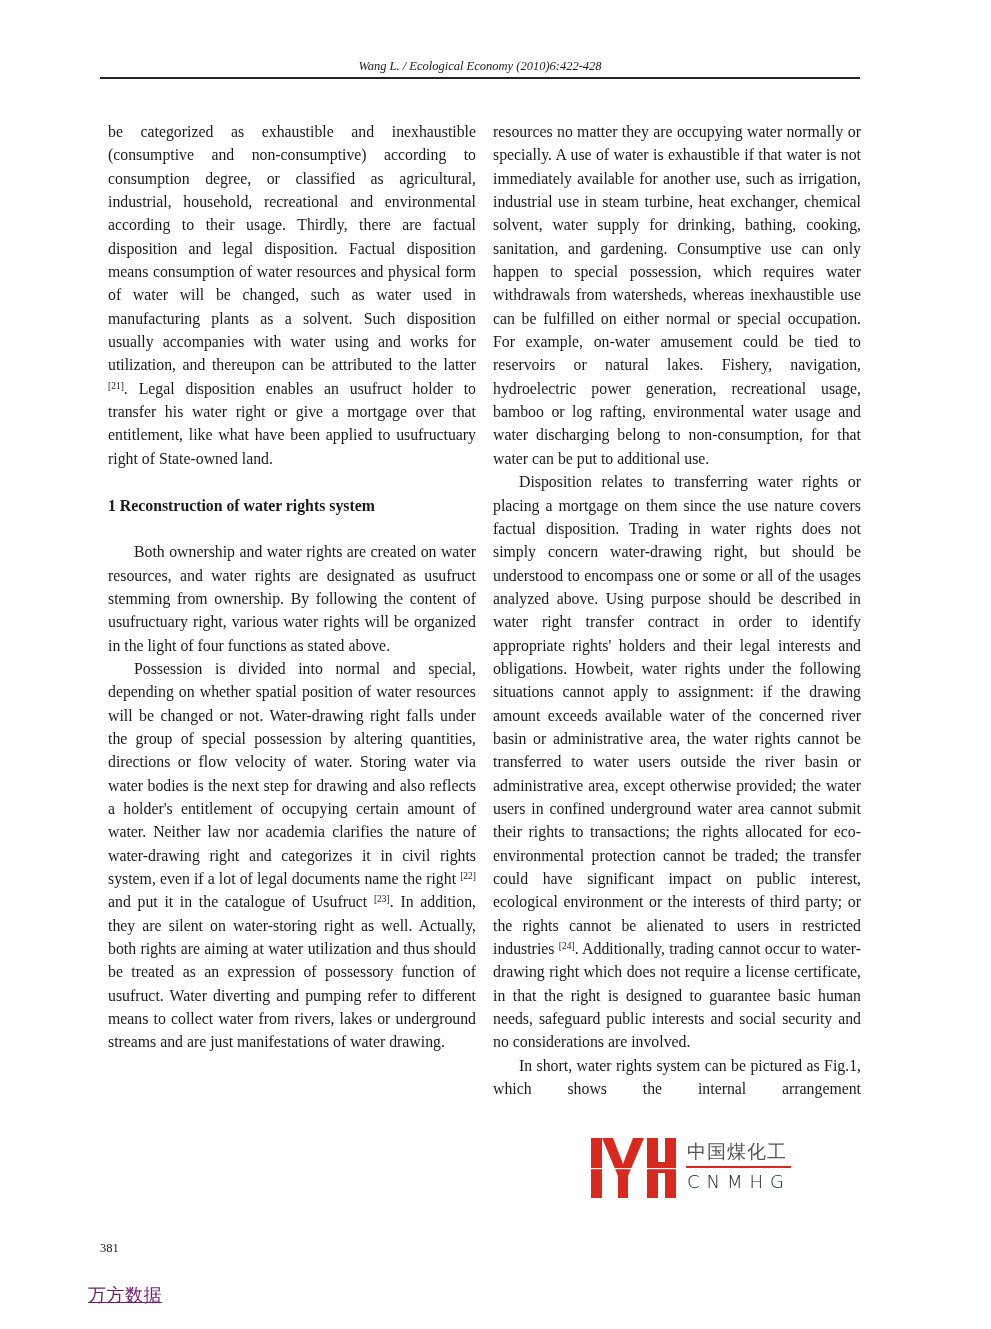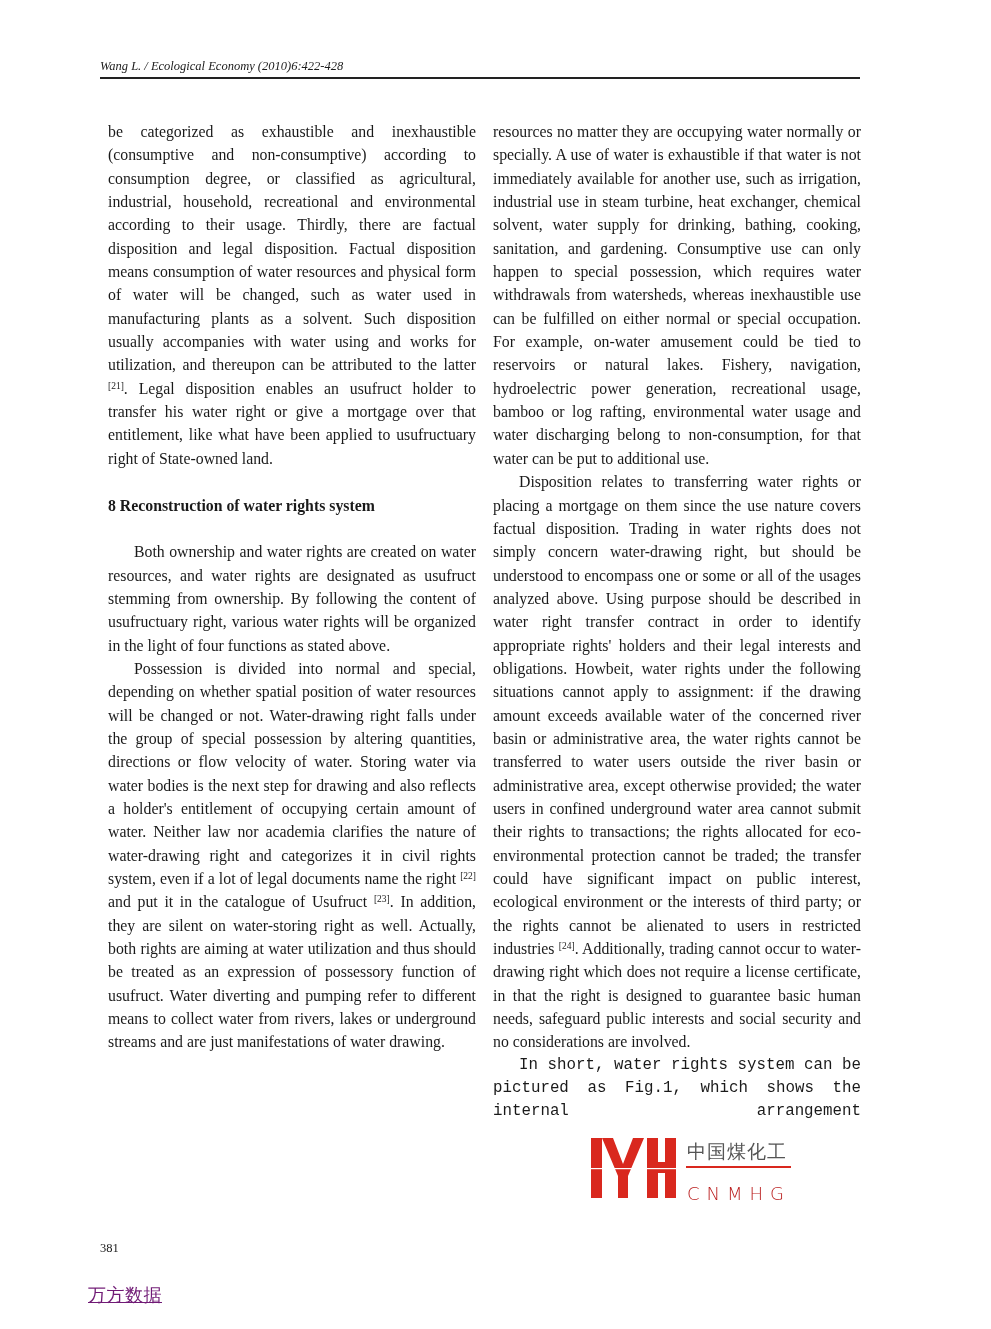--- a/index.html
+++ b/index.html
@@ -1,51 +1,51 @@
 <!DOCTYPE html>
 <html><head>
   <meta charset="utf-8">
   <style>
     html, body { margin: 0; padding: 0; background: #ffffff; }
     body { width: 991px; height: 1329px; position: relative; overflow: hidden; font-family: "Liberation Serif", "DejaVu Serif", serif; color: #1a1a1a; }
-    .running-head { position: absolute; top: 59px; left: 100px; width: 760px; font-style: italic; font-size: 12.5px; letter-spacing: 0; }
+    .running-head { position: absolute; top: 59px; left: 100px; width: 760px; text-align: center; font-style: italic; font-size: 12.5px; letter-spacing: 0; }
     .head-rule { position: absolute; top: 77px; left: 100px; width: 760px; height: 2px; background: #222; }
     .col { position: absolute; top: 120px; width: 368px; font-size: 15.8px; line-height: 23.35px; text-align: justify; }
     .col-left { left: 108px; }
     .col-right { left: 493px; }
     .col p { margin: 0; }
     .col p.indent { text-indent: 26px; }
     .col p.noindent { text-indent: 0; }
     .col h2 { margin: 23.35px 0 23.35px 0; font-size: 15.8px; font-weight: bold; line-height: 23.35px; }
     sup { font-size: 9.5px; line-height: 0; vertical-align: 5px; }
     .page-number { position: absolute; top: 1241px; left: 100px; font-size: 12.5px; }
     .footer-brand { position: absolute; top: 1283px; left: 88px; font-family: "DejaVu Sans", sans-serif; font-size: 18px; color: #701a75; letter-spacing: 0.5px; text-decoration: underline; }
     .watermark { position: absolute; left: 591px; top: 1138px; width: 210px; height: 60px; }
     .wm-logo { position: absolute; left: 0; top: 0; width: 85px; height: 60px; }
     .wm-cn { position: absolute; left: 96px; top: 1px; font-family: "DejaVu Sans", sans-serif; font-size: 19px; color: #555; background: rgba(255,255,255,0.0); letter-spacing: 1px; }
     .wm-line { position: absolute; left: 95px; top: 28px; width: 105px; height: 2px; background: #d9281e; }
-    .wm-en { position: absolute; left: 96px; top: 45px; font-family: "DejaVu Sans", sans-serif; font-size: 18px; color: #b91c1c; letter-spacing: 7px; font-weight: 300; }
+    .wm-en { position: absolute; left: 96px; top: 33px; font-family: "DejaVu Sans", sans-serif; font-size: 18px; color: #0f172a; letter-spacing: 7px; font-weight: 300; }
   </style>
 </head>
 <body>
 
 <div class="running-head">Wang L. / Ecological Economy (2010)6:422-428</div>
 <div class="head-rule"></div>
 
 <div class="col col-left">
   <p class="noindent"><span>be categorized as exhaustible and inexhaustible (consumptive and non-consumptive) according to consumption degree, or classified as agricultural, industrial, household, recreational and environmental according to their usage. Thirdly, there are factual disposition and legal disposition. Factual disposition means consumption of water resources and physical form of water will be changed, such as water used in manufacturing plants as a solvent. Such disposition usually accompanies with water using and works for utilization, and thereupon can be attributed to the latter</span> <sup>[21]</sup><span>. Legal disposition enables an usufruct holder to transfer his water right or give a mortgage over that entitlement, like what have been applied to usufructuary right of State-owned land.</span></p>
-  <h2>8 Reconstruction of water rights system</h2>
+  <h2>1 Reconstruction of water rights system</h2>
   <p class="indent">Both ownership and water rights are created on water resources, and water rights are designated as usufruct stemming from ownership. By following the content of usufructuary right, various water rights will be organized in the light of four functions as stated above.</p>
   <p class="indent"><span>Possession is divided into normal and special, depending on whether spatial position of water resources will be changed or not. Water-drawing right falls under the group of special possession by altering quantities, directions or flow velocity of water. Storing water via water bodies is the next step for drawing and also reflects a holder's entitlement of occupying certain amount of water. Neither law nor academia clarifies the nature of water-drawing right and categorizes it in civil rights system, even if a lot of legal documents name the right</span> <sup>[22]</sup><span> and put it in the catalogue of Usufruct</span> <sup>[23]</sup><span>. In addition, they are silent on water-storing right as well. Actually, both rights are aiming at water utilization and thus should be treated as an expression of possessory function of usufruct. Water diverting and pumping refer to different means to collect water from rivers, lakes or underground streams and are just manifestations of water drawing.</span></p>
 </div>
 
 <div class="col col-right">
   <p class="noindent">resources no matter they are occupying water normally or specially. A use of water is exhaustible if that water is not immediately available for another use, such as irrigation, industrial use in steam turbine, heat exchanger, chemical solvent, water supply for drinking, bathing, cooking, sanitation, and gardening. Consumptive use can only happen to special possession, which requires water withdrawals from watersheds, whereas inexhaustible use can be fulfilled on either normal or special occupation. For example, on-water amusement could be tied to reservoirs or natural lakes. Fishery, navigation, hydroelectric power generation, recreational usage, bamboo or log rafting, environmental water usage and water discharging belong to non-consumption, for that water can be put to additional use.</p>
   <p class="indent"><span>Disposition relates to transferring water rights or placing a mortgage on them since the use nature covers factual disposition. Trading in water rights does not simply concern water-drawing right, but should be understood to encompass one or some or all of the usages analyzed above. Using purpose should be described in water right transfer contract in order to identify appropriate rights' holders and their legal interests and obligations. Howbeit, water rights under the following situations cannot apply to assignment: if the drawing amount exceeds available water of the concerned river basin or administrative area, the water rights cannot be transferred to water users outside the river basin or administrative area, except otherwise provided; the water users in confined underground water area cannot submit their rights to transactions; the rights allocated for eco-environmental protection cannot be traded; the transfer could have significant impact on public interest, ecological environment or the interests of third party; or the rights cannot be alienated to users in restricted industries </span><sup>[24]</sup><span>. Additionally, trading cannot occur to water-drawing right which does not require a license certificate, in that the right is designed to guarantee basic human needs, safeguard public interests and social security and no considerations are involved.</span></p>
-  <p class="indent" style="text-align-last: justify; font-family: Liberation Mono, monospace;">In short, water rights system can be pictured as Fig.1, which shows the internal arrangement</p>
+  <p class="indent" style="text-align-last: justify;">In short, water rights system can be pictured as Fig.1, which shows the internal arrangement</p>
 </div>
 
 <div class="watermark">
   <svg class="wm-logo" viewBox="0 0 85 60">
     <g fill="#d9281e">
       <rect x="0" y="0" width="11" height="60"></rect>
       <polygon points="11,0 22,0 32,26 42,0 53,0 37,38 37,60 27,60 27,38"></polygon>
       <rect x="56" y="0" width="11" height="60"></rect>
       <rect x="74" y="0" width="11" height="60"></rect>
       <rect x="56" y="24" width="29" height="11"></rect>

